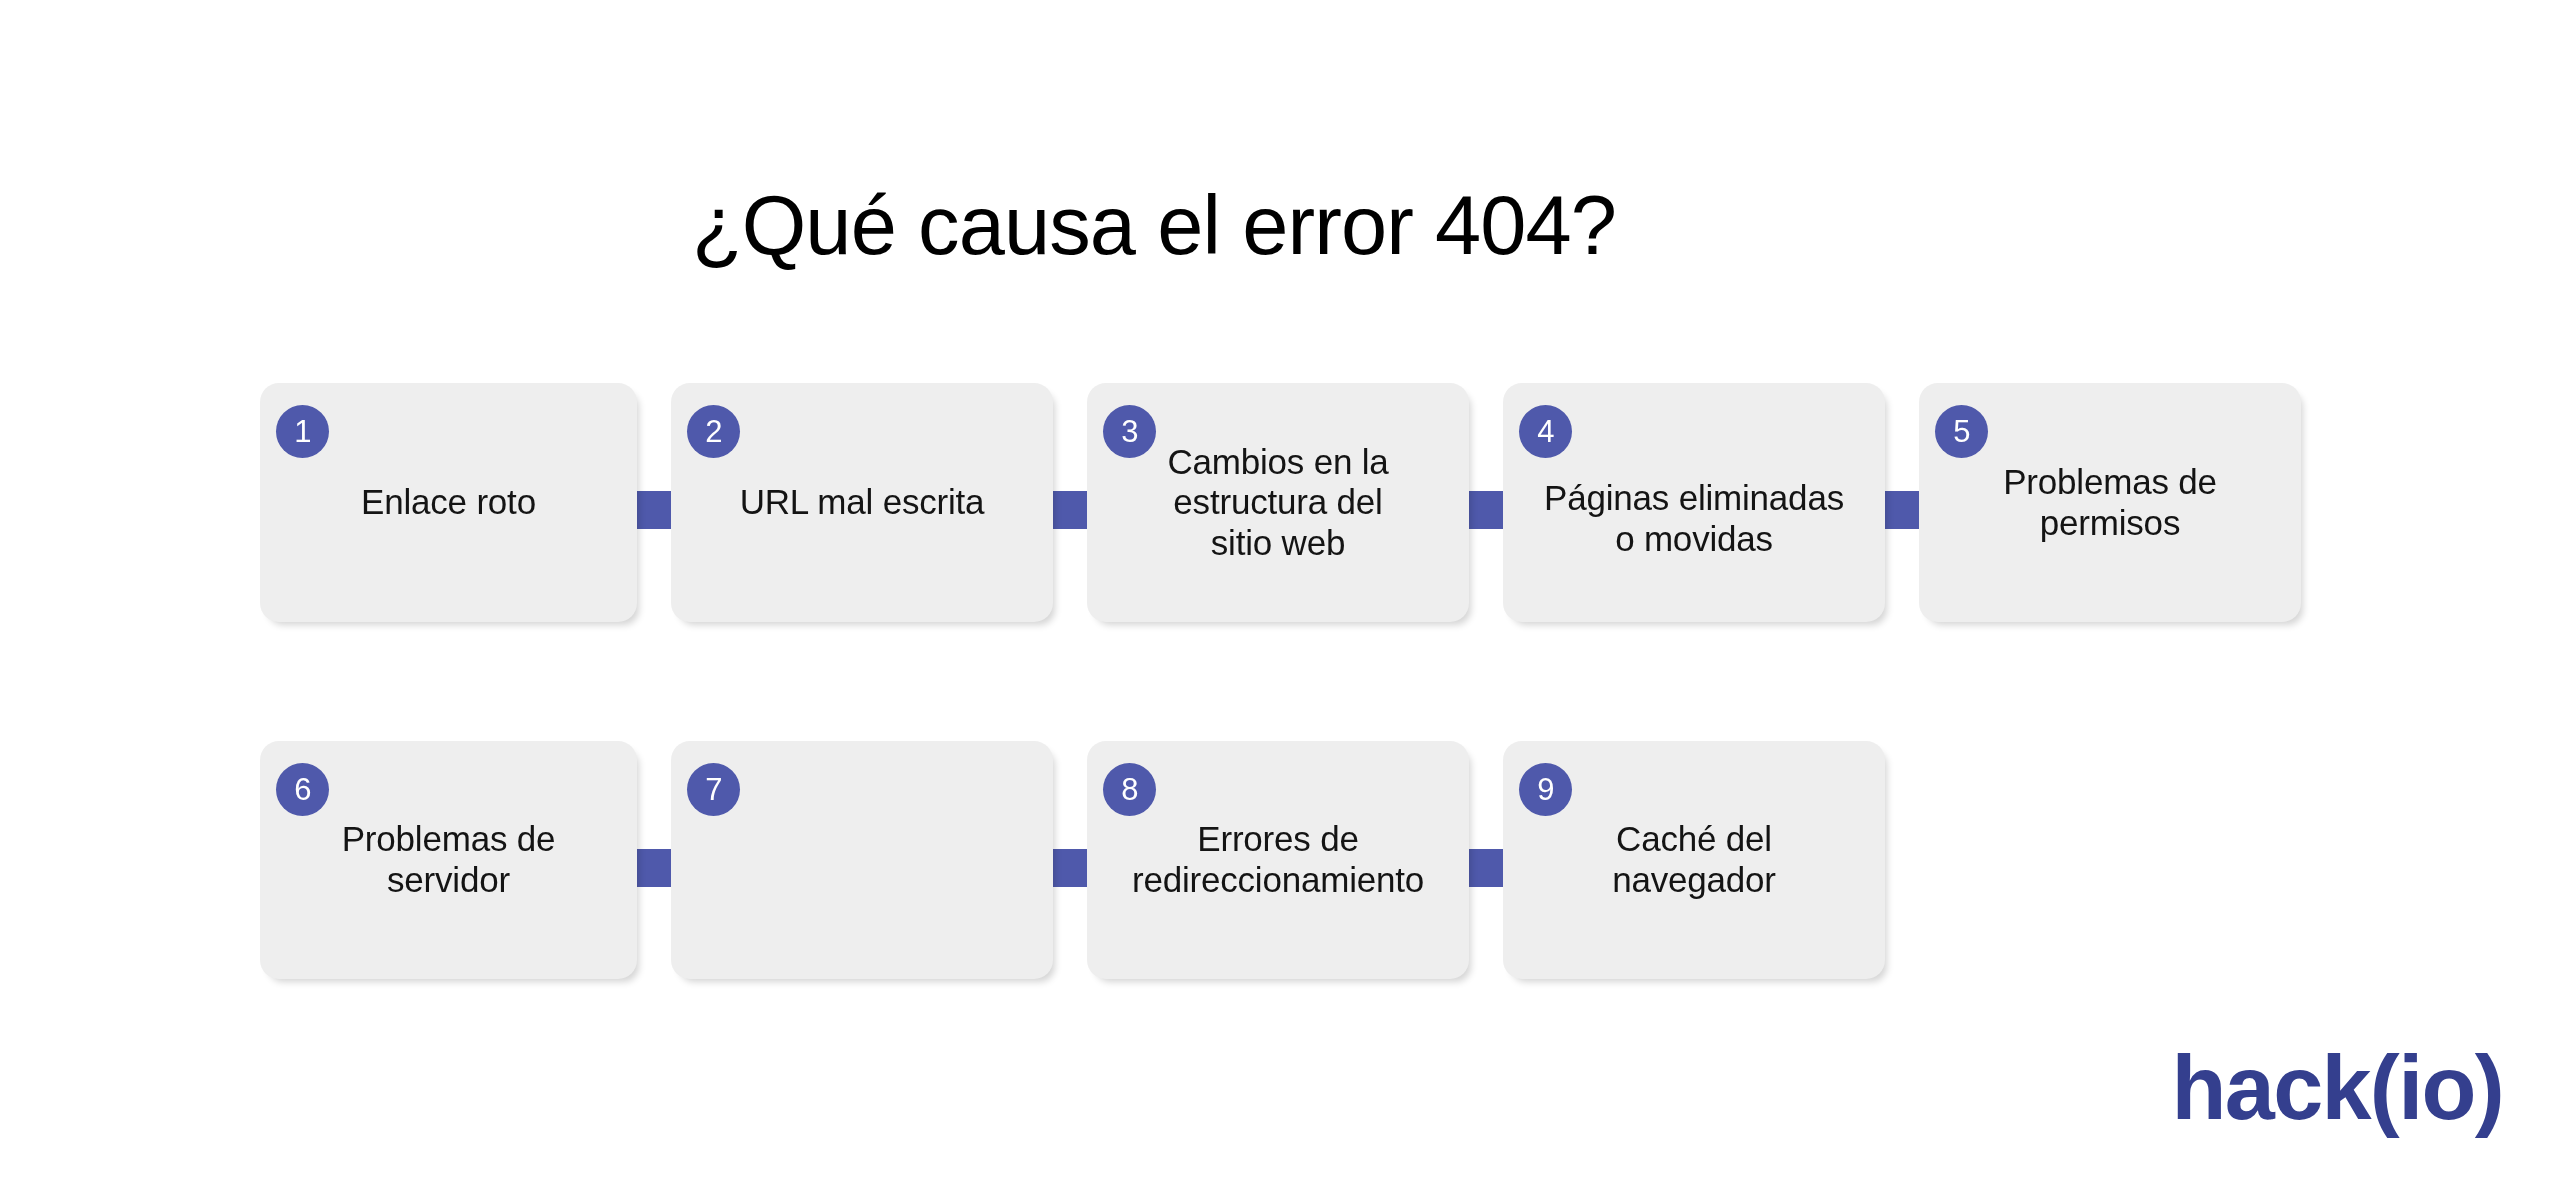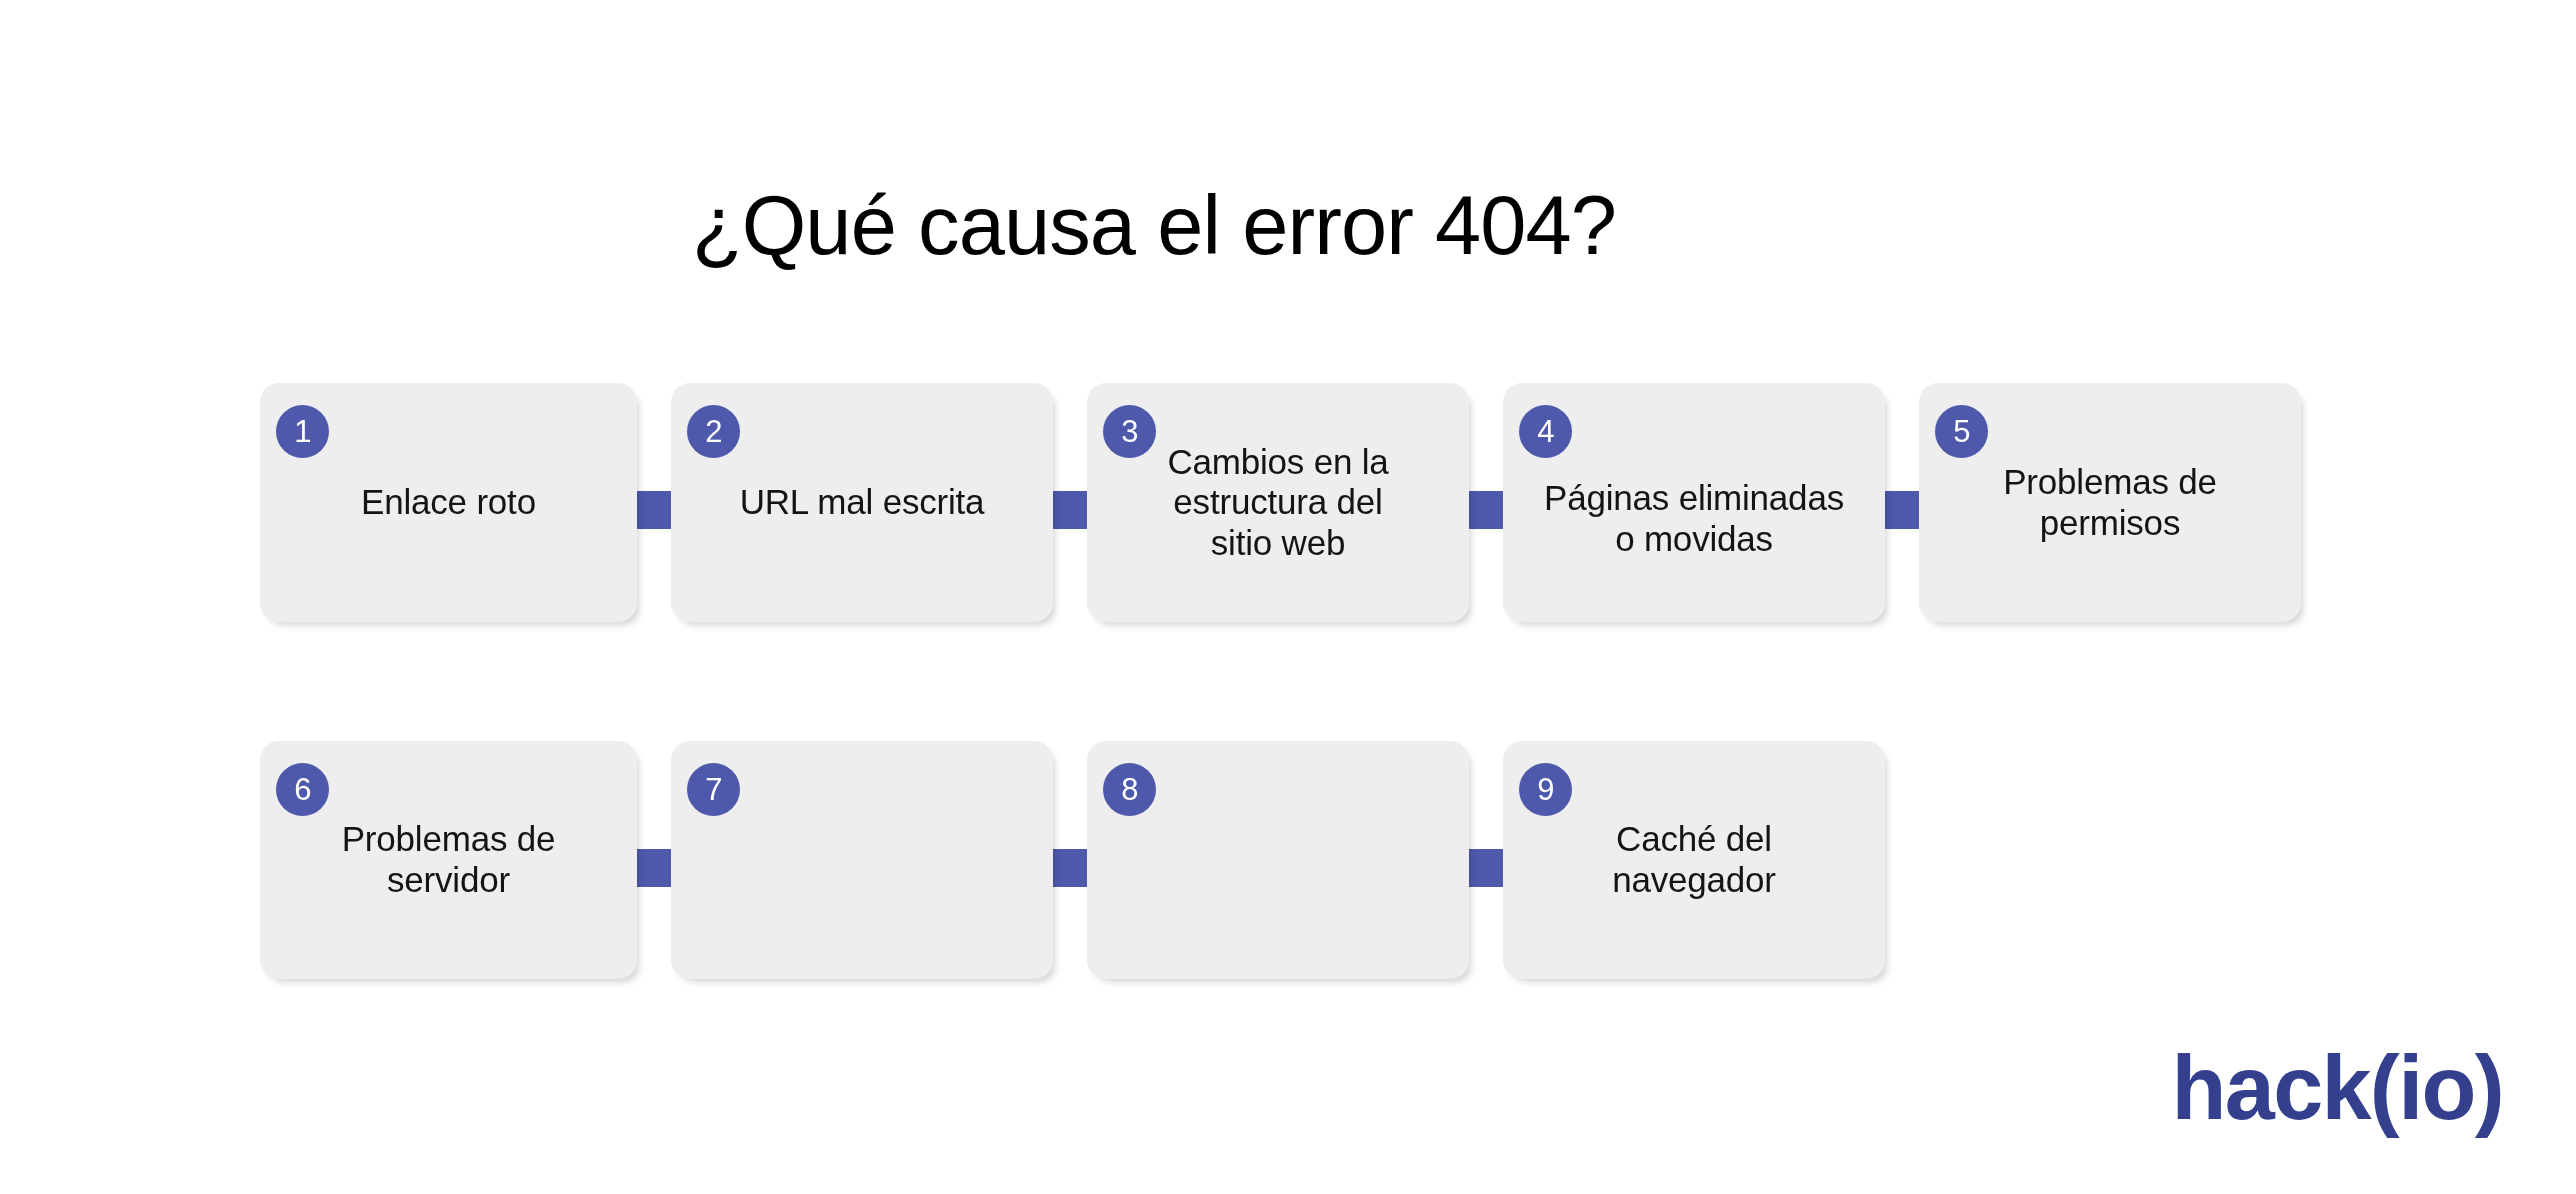--- a/index.html
+++ b/index.html
@@ -146,20 +146,22 @@
       <div class="card-label" style="color: rgb(20, 20, 20);">Problemas de
 servidor</div>
     </div>
     <div class="connector" style="background: rgb(79, 89, 171);"></div>
     <div class="card card-r2" style="width: 382px; background: rgb(238, 238, 238);">
       <div class="card-badge" style="background: rgb(79, 89, 171); color: rgb(255, 255, 255);">7</div>
     </div>
     <div class="connector" style="background: rgb(79, 89, 171);"></div>
     <div class="card card-r2" style="width: 382px; background: rgb(238, 238, 238);">
       <div class="card-badge" style="background: rgb(79, 89, 171); color: rgb(255, 255, 255);">8</div>
+      <div class="card-label" style="color: rgb(20, 20, 20);">Errores de
+redireccionamiento</div>
     </div>
     <div class="connector" style="background: rgb(79, 89, 171);"></div>
     <div class="card card-r2" style="width: 382px; background: rgb(238, 238, 238);">
       <div class="card-badge" style="background: rgb(79, 89, 171); color: rgb(255, 255, 255);">9</div>
       <div class="card-label" style="color: rgb(20, 20, 20);">Caché del
 navegador</div>
     </div>
   </div>
 
 <div id="brand-logo" style="color: rgb(52, 63, 142);">hack(io)</div>

